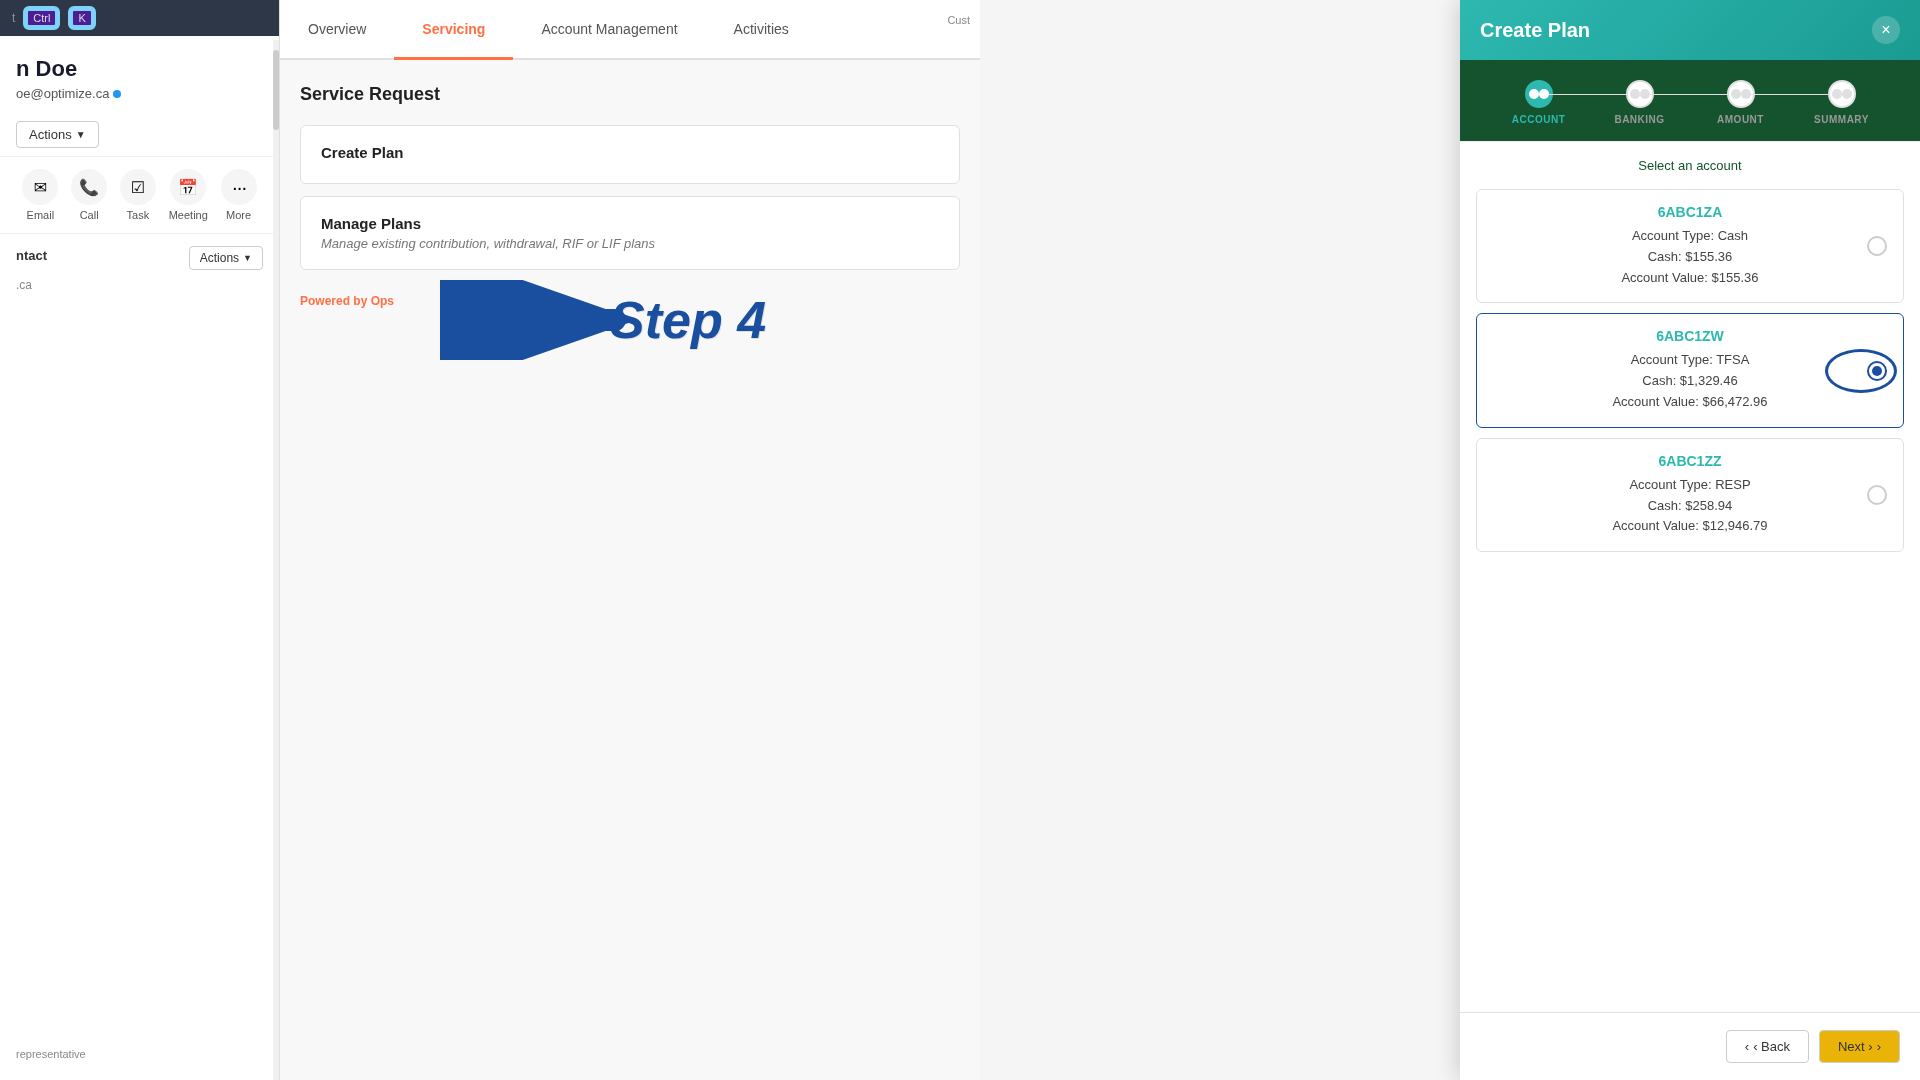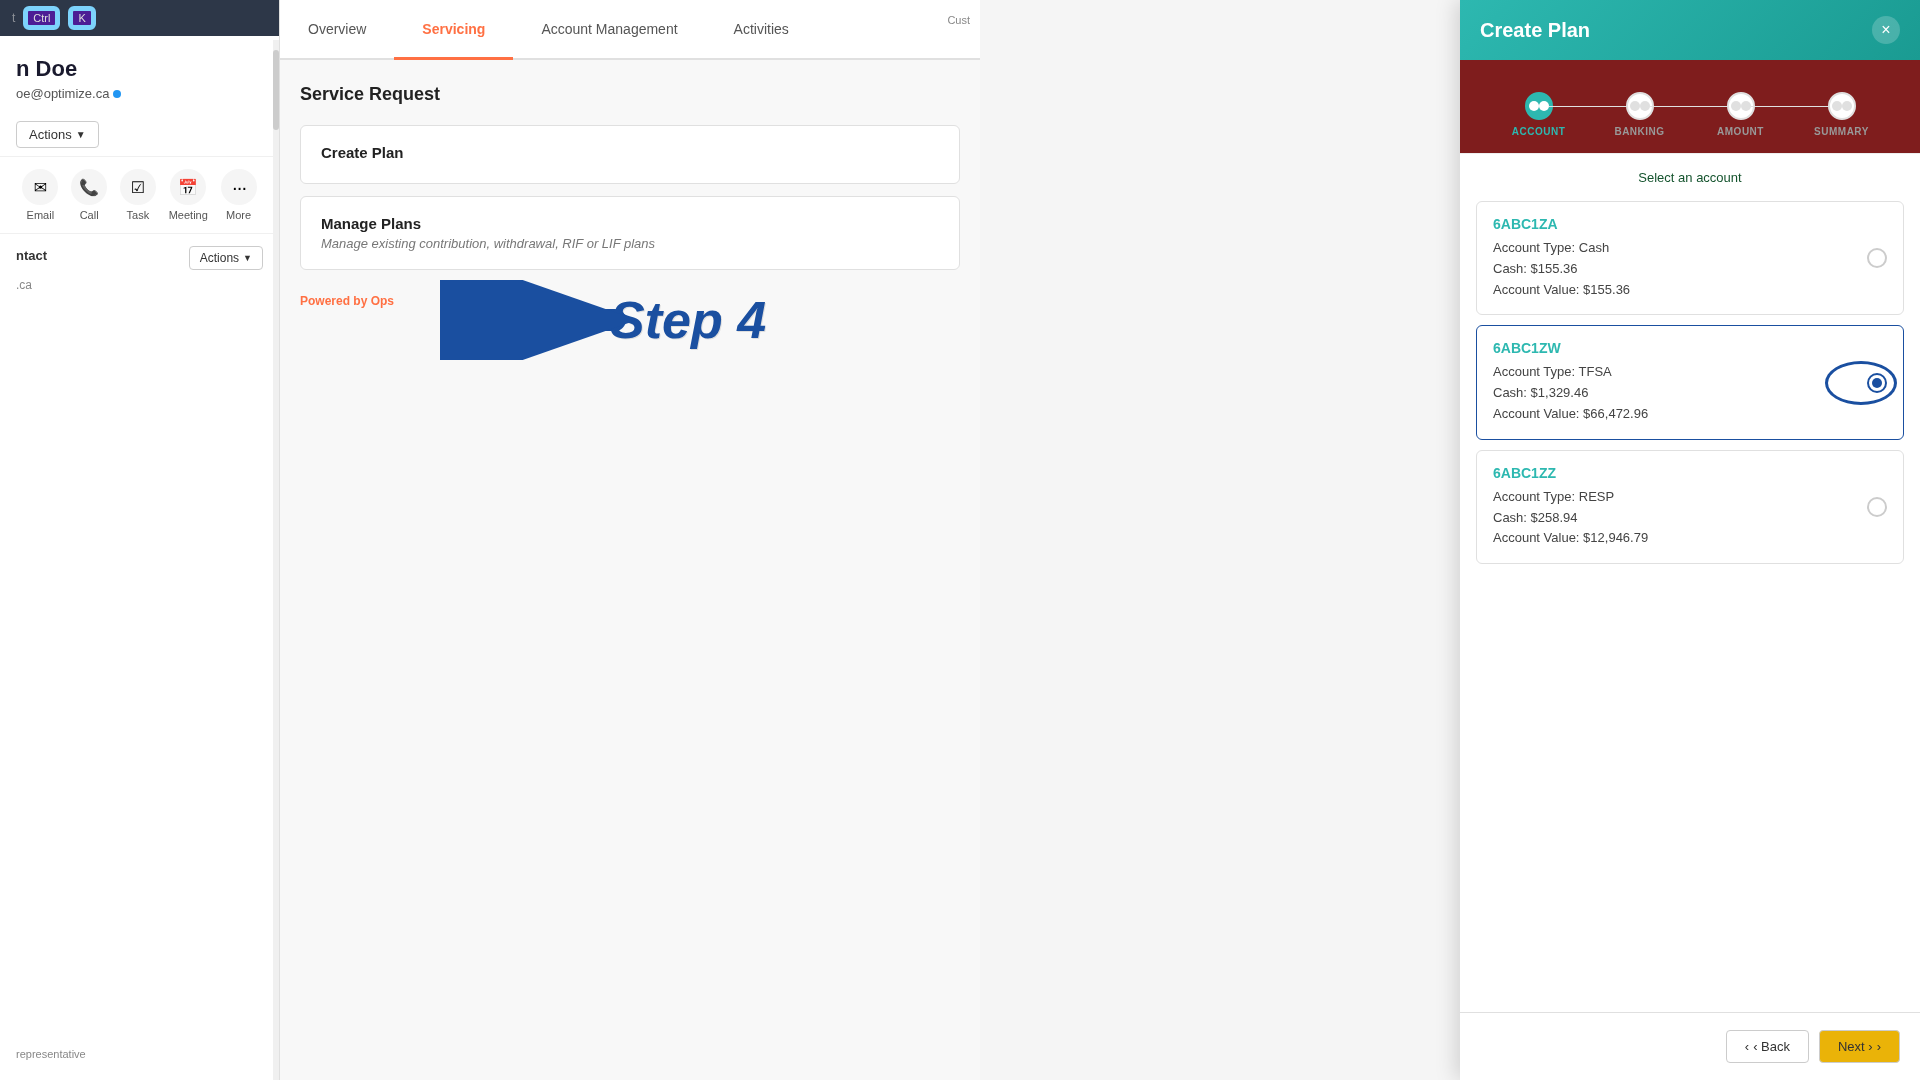--- a/index.html
+++ b/index.html
@@ -94,42 +94,42 @@
       display: flex; align-items: center; justify-content: space-between; padding: 0 20px;
     }
     .panel-title { font-size: 20px; font-weight: 700; color: #fff; }
     .close-btn {
       width: 28px; height: 28px; border-radius: 50%; border: none; background: rgba(255,255,255,0.2);
       color: #fff; font-size: 16px; cursor: pointer; display: flex; align-items: center; justify-content: center;
     }
     
     .stepper {
       display: flex; justify-content: space-between; align-items: flex-start;
-      padding: 32px 28px 16px; border-bottom: 1px solid #eee; background: #7f1d1d;
+      padding: 20px 28px 16px; border-bottom: 1px solid #eee; background: #14532d;
     }
     .step-item { display: flex; flex-direction: column; align-items: center; gap: 6px; flex: 1; position: relative; }
     .step-item:not(:last-child)::after {
       content: ''; position: absolute; top: 14px; left: 60%; width: 80%; height: 1px; background: #e0e0e0;
     }
     .step-circle {
       width: 28px; height: 28px; border-radius: 50%; border: 2px solid #e0e0e0;
       background: #fff; display: flex; align-items: center; justify-content: center;
     }
     .step-circle.active { border-color: #2db8b0; background: #2db8b0; }
     .step-circle.active::after { content: ''; width: 10px; height: 10px; background: #fff; border-radius: 50%; }
     .step-circle.inactive::after { content: ''; width: 10px; height: 10px; background: #e0e0e0; border-radius: 50%; }
     .step-label { font-size: 10px; font-weight: 600; color: #999; letter-spacing: 0.5px; text-transform: uppercase; }
     .step-label.active-label { color: #2db8b0; }
 
     
     .select-account-title {
       text-align: center; font-size: 13px; color: #14532d; padding: 16px 20px 8px;
     }
     
-    .account-list { padding: 8px 16px; overflow-y: auto; height: calc(1080px - 60px - 100px - 50px - 80px); }
+    .account-list { padding: 8px 16px; overflow-y: auto; height: calc(1080px - 60px - 100px - 50px - 80px); text-align: center; }
     .account-card {
       border: 1px solid #e0e0e0; border-radius: 6px; padding: 14px 16px; margin-bottom: 10px;
       position: relative; background: #fff;
     }
     .account-card.selected { border-color: #1a4fa0; }
     .account-id { color: #2db8b0; font-weight: 700; font-size: 14px; margin-bottom: 6px; }
     .account-detail { font-size: 13px; color: #444; line-height: 1.6; }
     .radio-btn {
       position: absolute; right: 16px; top: 50%; transform: translateY(-50%);
       width: 20px; height: 20px; border-radius: 50%; border: 2px solid #ccc; background: #fff;

